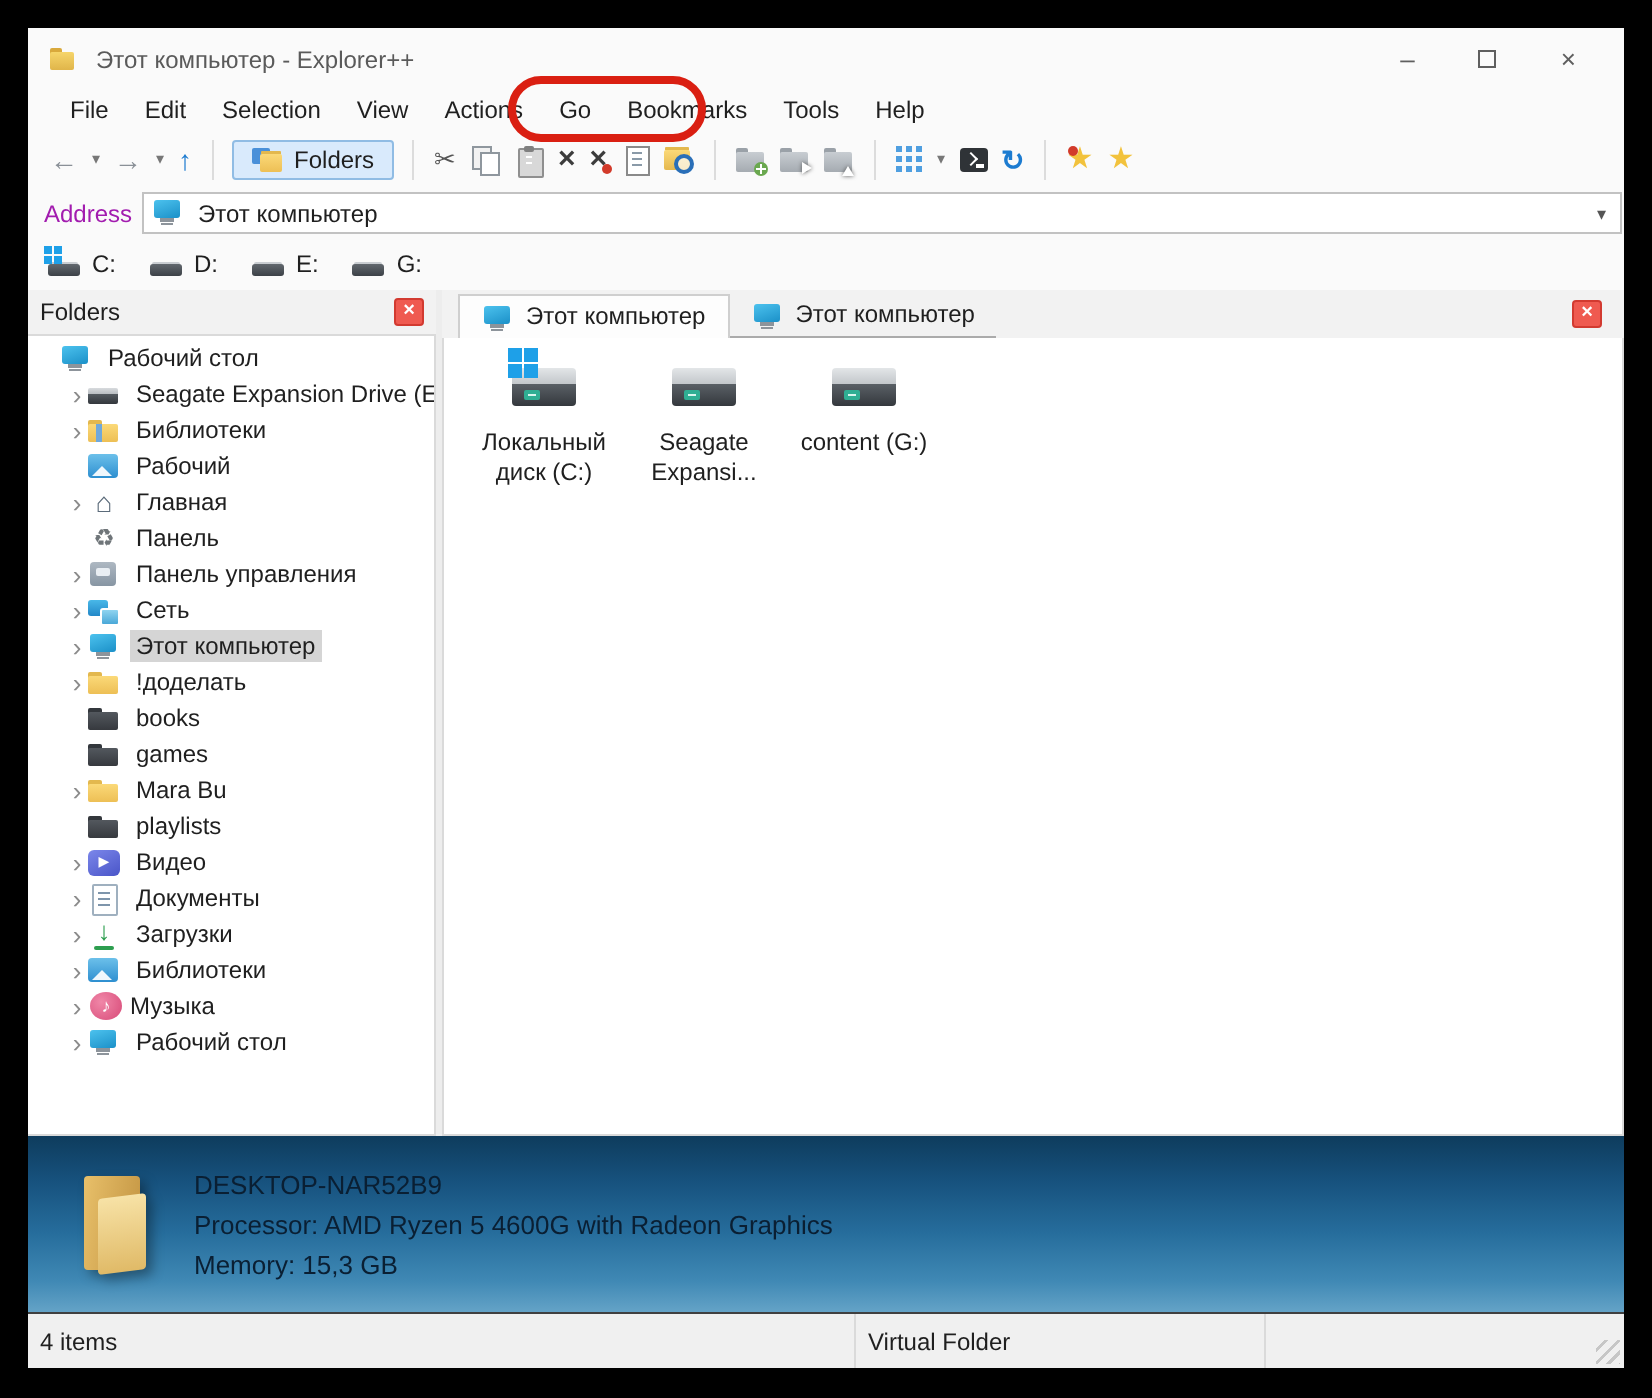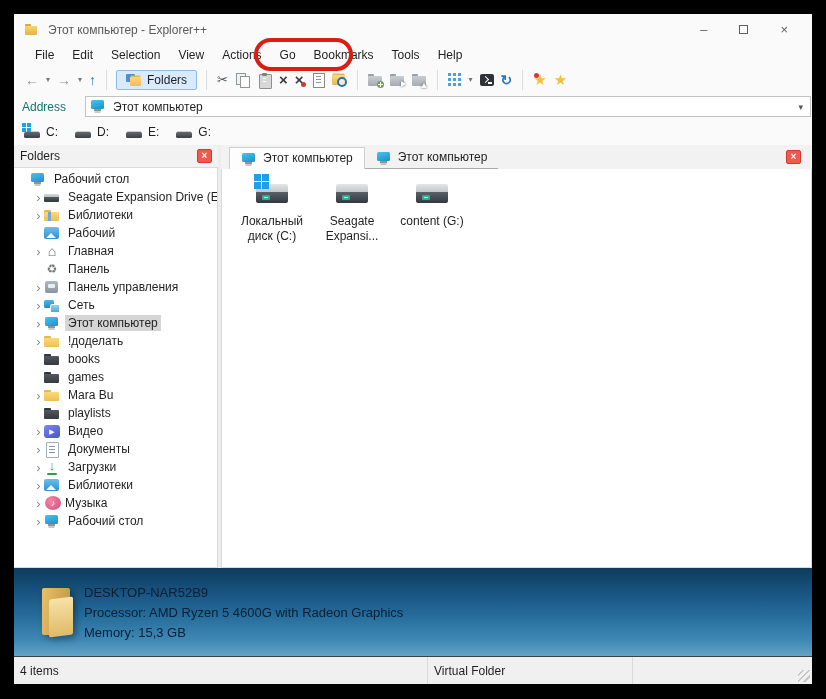--- a/index.html
+++ b/index.html
@@ -92,21 +92,21 @@
   .i-views::before { content:""; position:absolute; left:0; top:0; width:3px; height:3px; background:#4f9fe0;
                 box-shadow:5px 0 #4f9fe0,10px 0 #4f9fe0,0 5px #4f9fe0,5px 5px #4f9fe0,10px 5px #4f9fe0,
                            0 10px #4f9fe0,5px 10px #4f9fe0,10px 10px #4f9fe0; }
   .i-cmd { position:relative; width:14px; height:12px; background:#2f3337; border-radius:2px; }
   .i-cmd::before { content:""; position:absolute; left:3px; top:3px; width:4px; height:4px;
                 border-left:1.5px solid #fff; border-bottom:1.5px solid #fff; transform:rotate(-135deg); }
   .i-cmd::after { content:""; position:absolute; right:2px; bottom:2px; width:4px; height:1.5px; background:#fff; }
 
   
   .addressrow { height:25px; flex:0 0 25px; display:flex; align-items:center; padding-left:8px; }
-  .addr-label { font-size:12px; color:#0f766e; margin-right:19px; }
+  .addr-label { font-size:12px; color:#a21caf; margin-right:5px; }
   .addr-input { flex:1; height:21px; background:#fff; border:1px solid #c2c2c2; display:flex;
                 align-items:center; padding:0 4px 0 4px; gap:7px; margin-right:1px; }
   .addr-text { font-size:12px; color:#1f1f1f; flex:1; }
   .addr-caret { color:#555; font-size:9px; padding-right:3px; }
 
   
   .drivebar { height:26px; flex:0 0 26px; display:flex; align-items:center; gap:17px; padding-left:10px; }
   .drv { display:flex; align-items:center; gap:5px; font-size:12px; color:#1f1f1f; }
   .dvi { position:relative; width:17px; height:13px; }
   .dvi::before { content:""; position:absolute; left:1px; bottom:6px; width:14px; height:2px;
@@ -213,21 +213,21 @@
   .plusbadge { position:absolute; left:9px; top:16px; width:8px; height:5px; z-index:2; border-radius:1px;
        background:linear-gradient(#d8f5ee,#d8f5ee) center/4px 1px no-repeat, #2fae93; }
   .winlogo { position:absolute; left:1px; top:-5px; width:15px; height:15px; z-index:3;
        background:linear-gradient(#1ea0e8,#1ea0e8) 0 0/7px 7px no-repeat,
                   linear-gradient(#1ea0e8,#1ea0e8) 8px 0/7px 7px no-repeat,
                   linear-gradient(#1ea0e8,#1ea0e8) 0 8px/7px 7px no-repeat,
                   linear-gradient(#1ea0e8,#1ea0e8) 8px 8px/7px 7px no-repeat; }
   .fname { font-size:12px; color:#1f1f1f; text-align:center; line-height:15px; max-width:76px; }
 
   
-  .infopanel { height:88px; flex:0 0 88px; display:flex; align-items:center; padding-left:24px; gap:4px;
+  .infopanel { height:88px; flex:0 0 88px; display:flex; align-items:center; padding-left:24px; gap:17px;
        background:linear-gradient(180deg,#0e3c5d 0%,#17527e 26%,#266d9c 55%,#3f88b4 82%,#64a3c7 100%); }
   .bigfolder { width:42px; height:52px; position:relative; filter:drop-shadow(3px 3px 3px rgba(0,0,0,.35)); }
   .bigfolder::before { content:""; position:absolute; left:4px; top:2px; width:28px; height:47px;
        background:linear-gradient(100deg,#e8c06a,#c19240); border-radius:2px; }
   .bigfolder::after { content:""; position:absolute; left:11px; top:12px; width:24px; height:38px;
        background:linear-gradient(180deg,#f7e2a6,#e0ba67); border-radius:2px; transform:skewY(-7deg); }
   .infotext { display:flex; flex-direction:column; gap:1px; font-size:13px; color:#0a1f33; line-height:19px; }
 
   
   .statusbar { height:28px; flex:0 0 28px; background:#f0f0f0; border-top:1px solid #404040;

